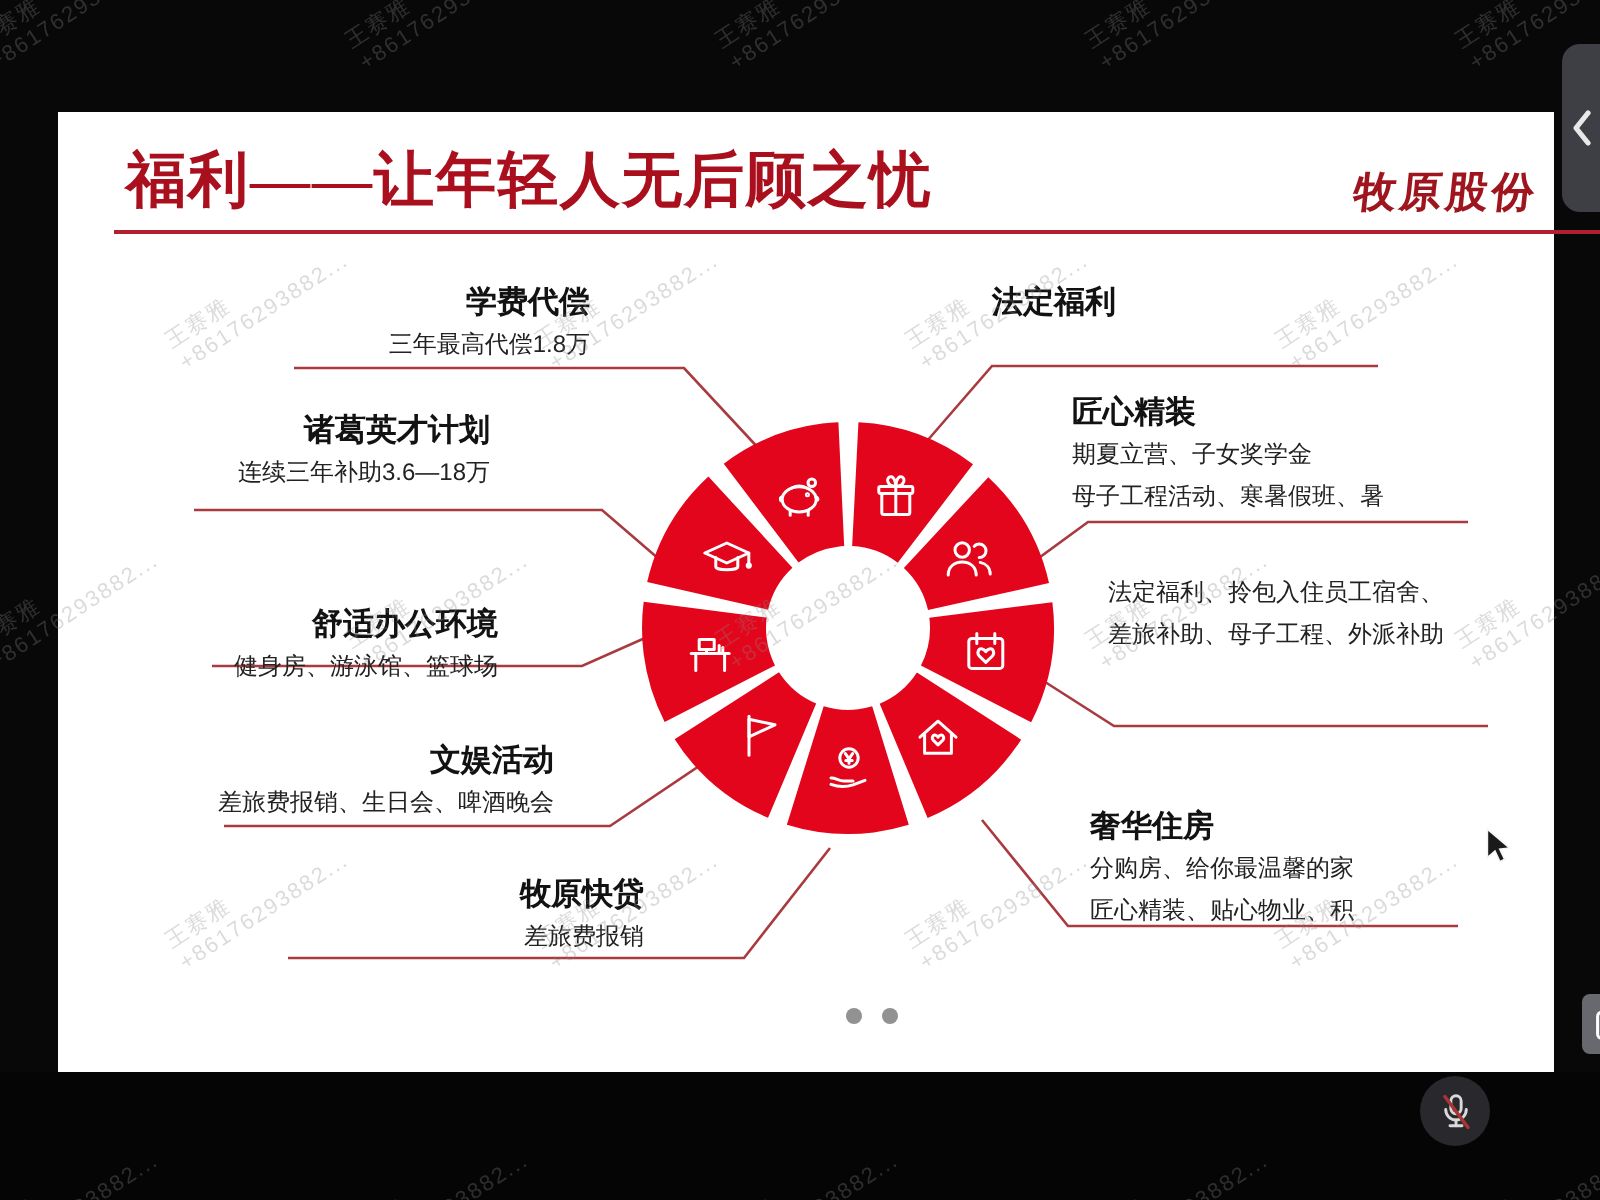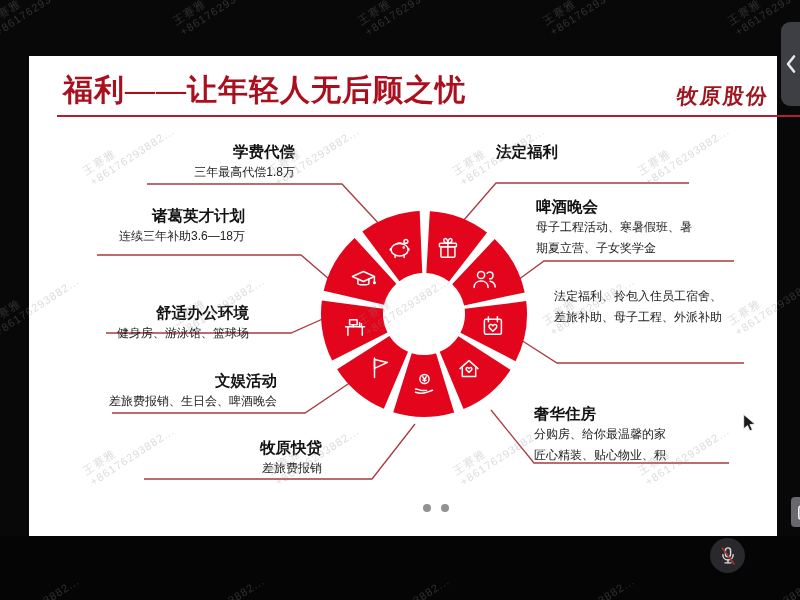--- a/index.html
+++ b/index.html
@@ -133,29 +133,29 @@
           <div class="b-line">差旅费报销、生日会、啤酒晚会</div>
         </div>
         <div class="benefit left" style="right: 455px; top: 381px;">
           <div class="b-title">牧原快贷</div>
           <div class="b-line">差旅费报销</div>
         </div>
         <div class="benefit right" style="left: 467px; top: 85px;">
           <div class="b-title">法定福利</div>
         </div>
         <div class="benefit right" style="left: 507px; top: 140px;">
-          <div class="b-title">啤酒晚会</div>
+          <div class="b-title">匠心精装</div>
+          <div class="b-line">期夏立营、子女奖学金</div>
           <div class="b-line">母子工程活动、寒暑假班、暑</div>
-          <div class="b-line">期夏立营、子女奖学金</div>
         </div>
         <div class="benefit right" style="left: 525px; top: 230px;">
           <div class="b-line">法定福利、拎包入住员工宿舍、</div>
           <div class="b-line">差旅补助、母子工程、外派补助</div>
         </div>
-        <div class="benefit right" style="left: 505px; top: 347px;">
+        <div class="benefit right" style="left: 516px; top: 347px;">
           <div class="b-title">奢华住房</div>
           <div class="b-line">分购房、给你最温馨的家</div>
           <div class="b-line">匠心精装、贴心物业、积</div>
         </div>
       </div>
     <div id="dots">
         <div class="dot"></div>
         <div class="dot"></div>
       </div>
 

